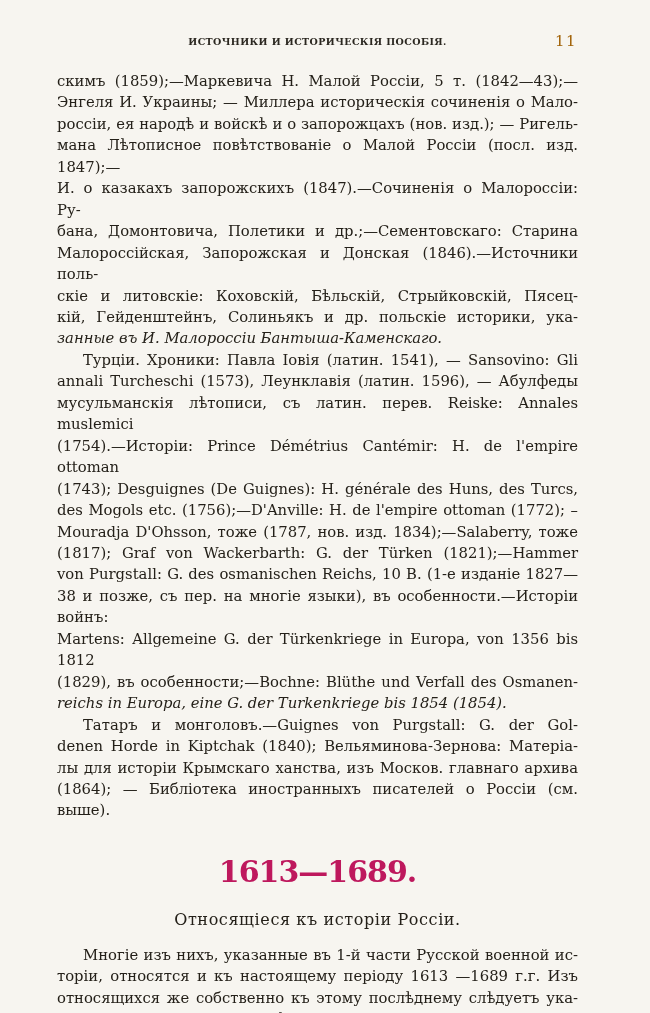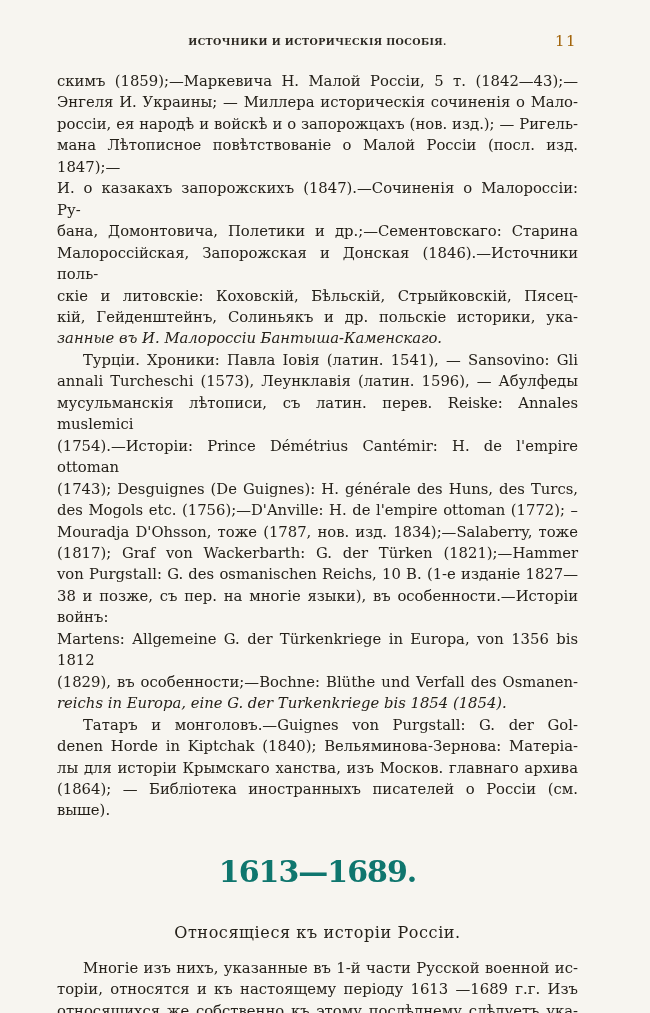--- a/index.html
+++ b/index.html
@@ -29,24 +29,24 @@
     text-align-last:justify;
     -moz-text-align-last:justify;
   }
   .line.last{text-align-last:left;font-style:italic;-moz-text-align-last:left;}
   .para.indent .line:first-child{text-indent:26px;}
   .section-title{
     margin:33px 0 0 0;
     text-align:center;
     font-size:30px;line-height:36px;
     font-weight:bold;letter-spacing:-1px;
-    color:#0f766e;
+    color:#be185d;
   }
   .section-sub{
-    margin-top:32px;
+    margin-top:19px;
     text-align:center;
     font-size:16px;line-height:22px;letter-spacing:0.6px;
   }
   .para.after-sub{margin-top:13px;}
 </style>
 </head>
 <body>
 
 <div class="page">
   <div class="content">

